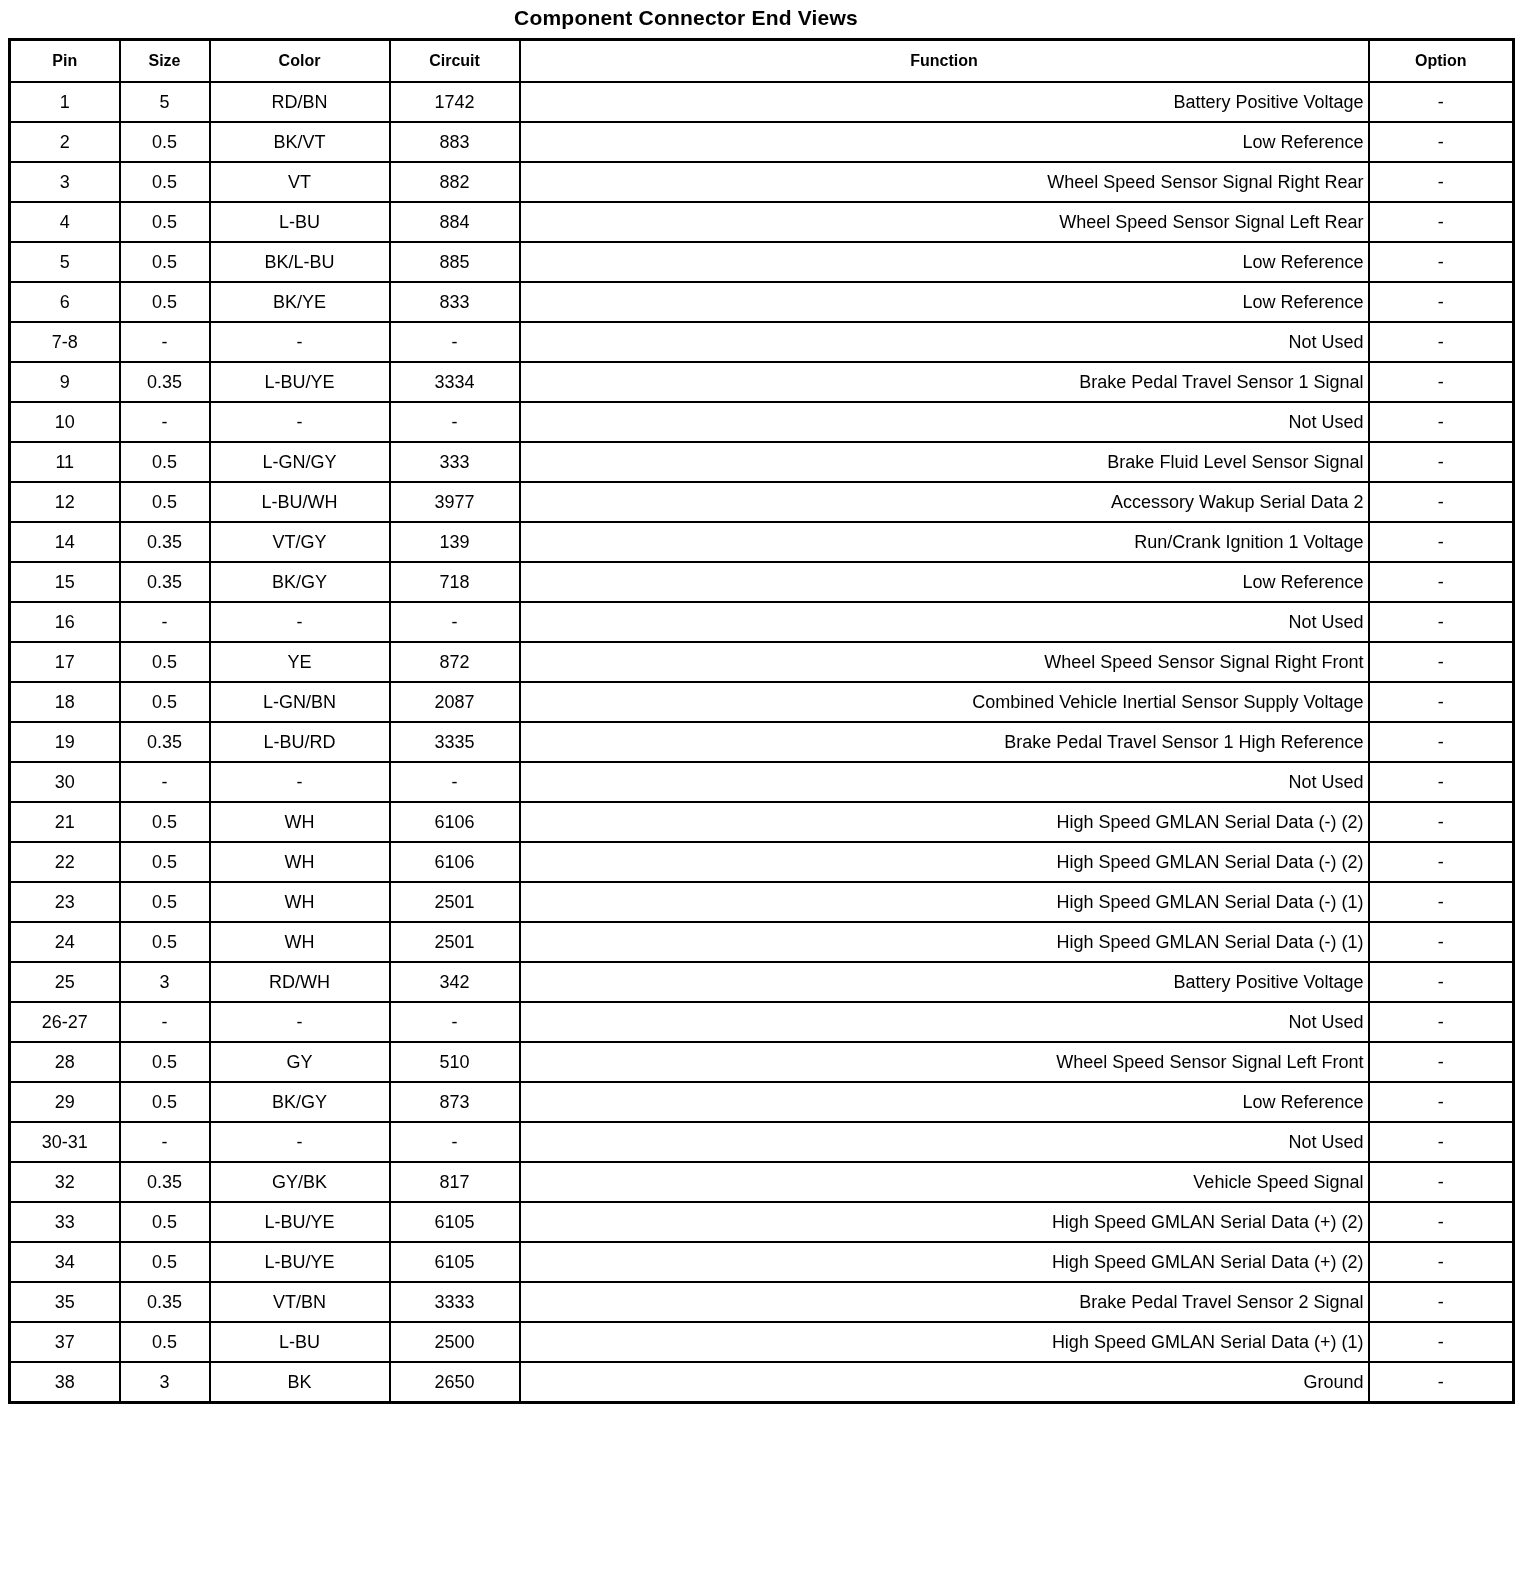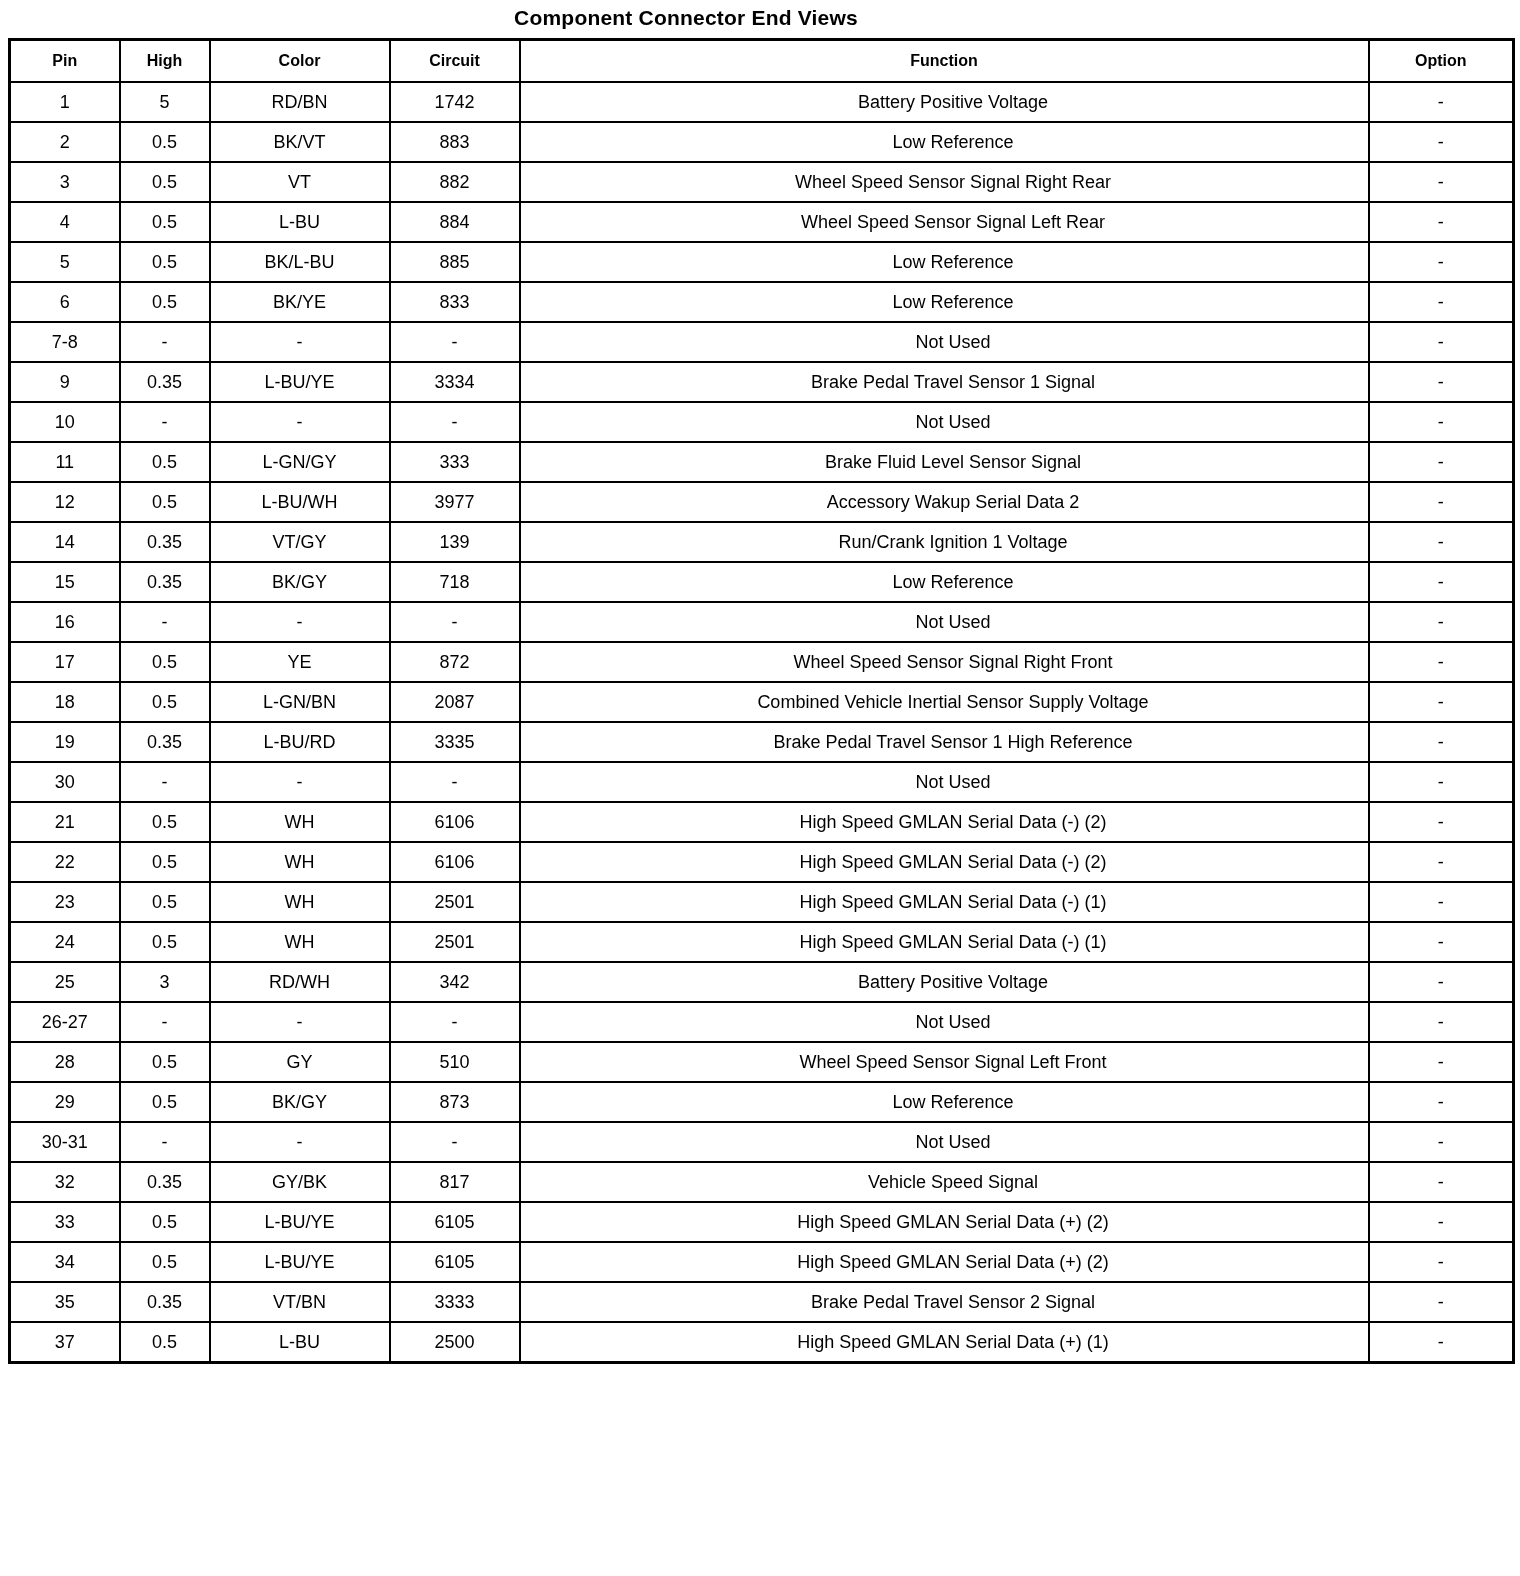--- a/index.html
+++ b/index.html
@@ -38,21 +38,21 @@
     padding: 0 4px;
     overflow: hidden;
     white-space: nowrap;
   }
   table.pinout th {
     font-weight: bold;
     font-size: 16px;
     height: 40px;
   }
   table.pinout td.fn {
-    text-align: center;
+    text-align: right;
     padding-left: 22px;
   }
   col.c-pin     { width: 110px; }
   col.c-size    { width: 90px;  }
   col.c-color   { width: 180px; }
   col.c-circuit { width: 130px; }
   col.c-function{ width: 849px; }
   col.c-option  { width: 145px; }
 </style>
 </head>
@@ -66,21 +66,21 @@
       <col class="c-pin">
       <col class="c-size">
       <col class="c-color">
       <col class="c-circuit">
       <col class="c-function">
       <col class="c-option">
     </colgroup>
     <thead>
       <tr>
         <th>Pin</th>
-        <th>High</th>
+        <th>Size</th>
         <th>Color</th>
         <th>Circuit</th>
         <th>Function</th>
         <th>Option</th>
       </tr>
     </thead>
     <tbody id="table-body">
         <tr>
           <td>1</td>
           <td>5</td>
@@ -330,15 +330,23 @@
           <td>-</td>
         </tr>
         <tr>
           <td>37</td>
           <td>0.5</td>
           <td>L-BU</td>
           <td>2500</td>
           <td class="fn">High Speed GMLAN Serial Data (+) (1)</td>
           <td>-</td>
         </tr>
+        <tr>
+          <td>38</td>
+          <td>3</td>
+          <td>BK</td>
+          <td>2650</td>
+          <td class="fn">Ground</td>
+          <td>-</td>
+        </tr>
       </tbody>
   </table>
 </div>
 
 </body></html>

